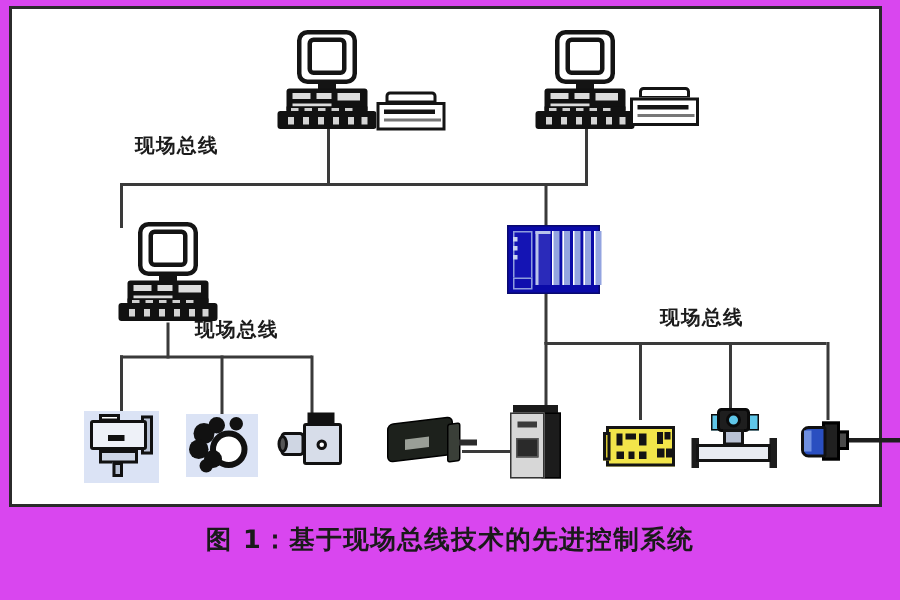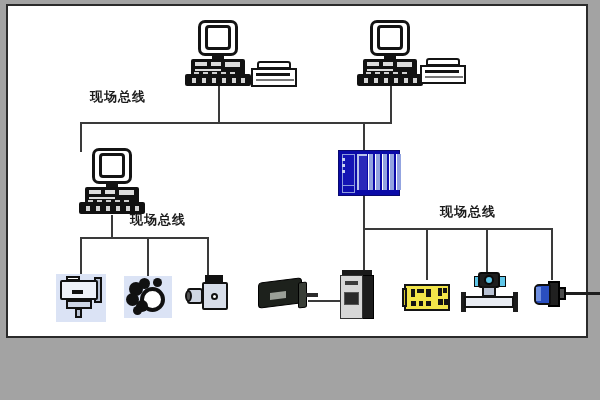--- a/index.html
+++ b/index.html
@@ -7,21 +7,21 @@
     padding: 0;
     background: #ffffff;
   }
   body {
     font-family: "Liberation Sans", "DejaVu Sans", sans-serif;
   }
   #canvas {
     position: relative;
     width: 600px;
     height: 400px;
-    background: #a3a3a3;
+    background: #d946ef;
     overflow: hidden;
   }
   .frame {
     position: absolute;
     left: 6px;
     top: 4px;
     width: 582px;
     height: 334px;
     border: 2px solid #2b2b2b;
     box-sizing: border-box;
@@ -647,14 +647,15 @@
     <div class="device" style="left:522px; top:272px; width:74px; height:36px;">
       <div class="ts-probe"></div>
       <div class="ts-nut"></div>
       <div class="ts-cap"></div>
       <div class="ts-head"></div>
       <div class="ts-hi"></div>
     </div>
 
   </div>
 
+  <div class="caption">图 1：基于现场总线技术的先进控制系统</div>
 
 </div>
 
 </body></html>

